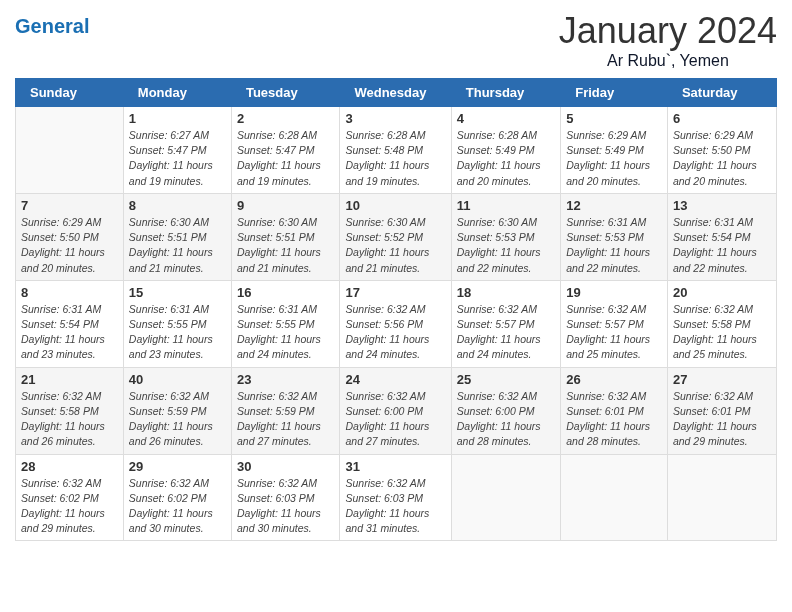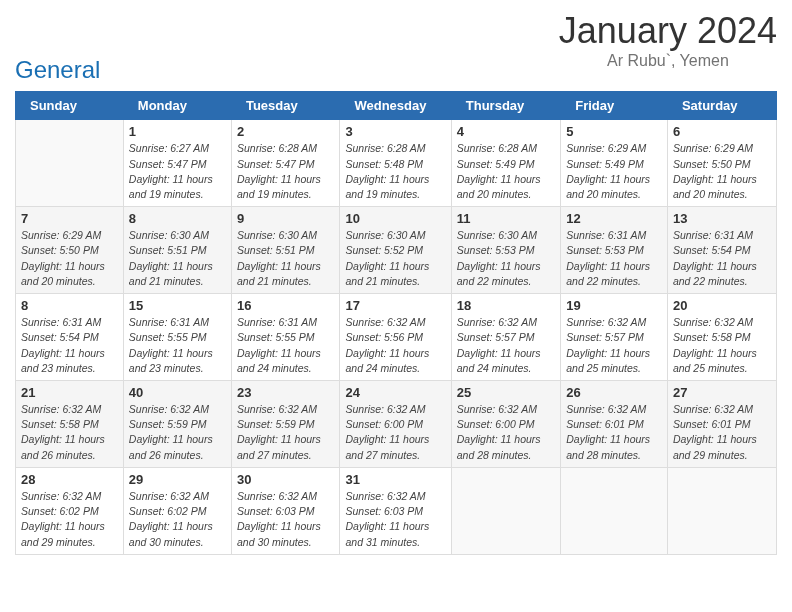--- a/index.html
+++ b/index.html
@@ -15,45 +15,44 @@
       justify-content: space-between;
       align-items: flex-start;
       margin-bottom: 8px;
     }
     .logo {
       display: flex;
       align-items: center;
       margin-top: 5px;
     }
     .logo-text {
-      font-size: 24px;
-      font-weight: normal;
+      font-size: 20px;
+      font-weight: bold;
       color: #333;
       line-height: 1.1;
-      margin-top: 42px;
     }
     .logo-text span {
       color: #1a6fb3;
     }
     .logo-icon {
       width: 28px;
       height: 28px;
       margin-left: 2px;
     }
     .title-area {
       text-align: center;
     }
     .month-title {
       font-size: 36px;
       font-weight: 300;
       color: #333;
     }
     .subtitle {
       font-size: 16px;
-      color: #737373;
+      color: #0f172a;
     }
     .calendar-table {
       width: 100%;
       border-collapse: collapse;
       font-size: 11px;
     }
     .calendar-table thead tr {
       background-color: #2b6cb0;
       color: #fff;
     }

